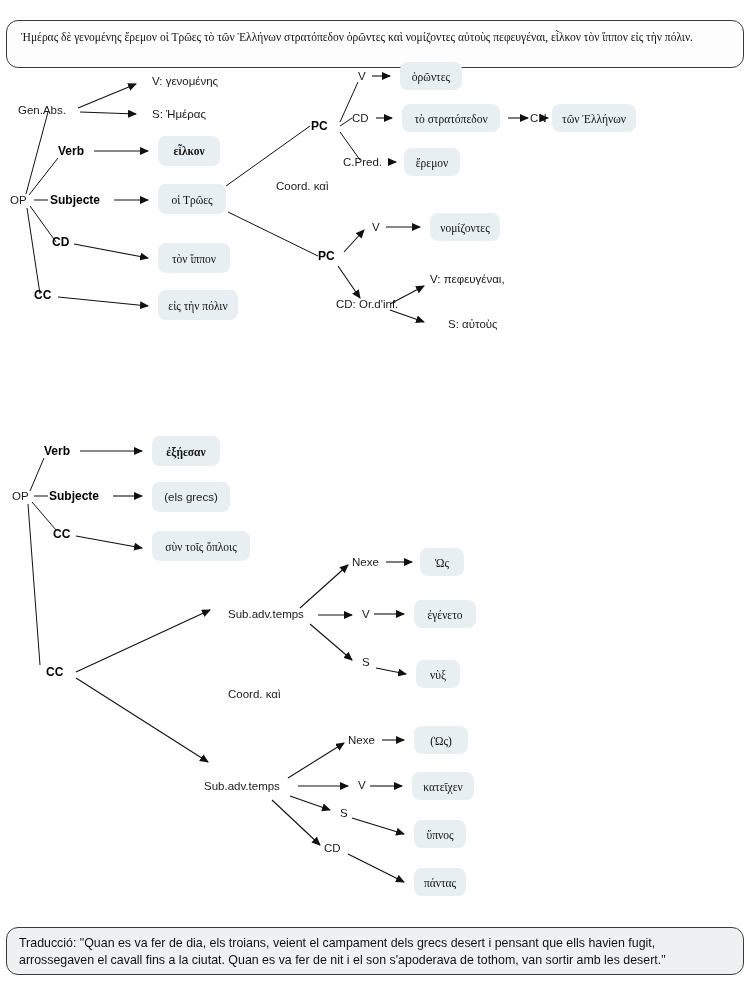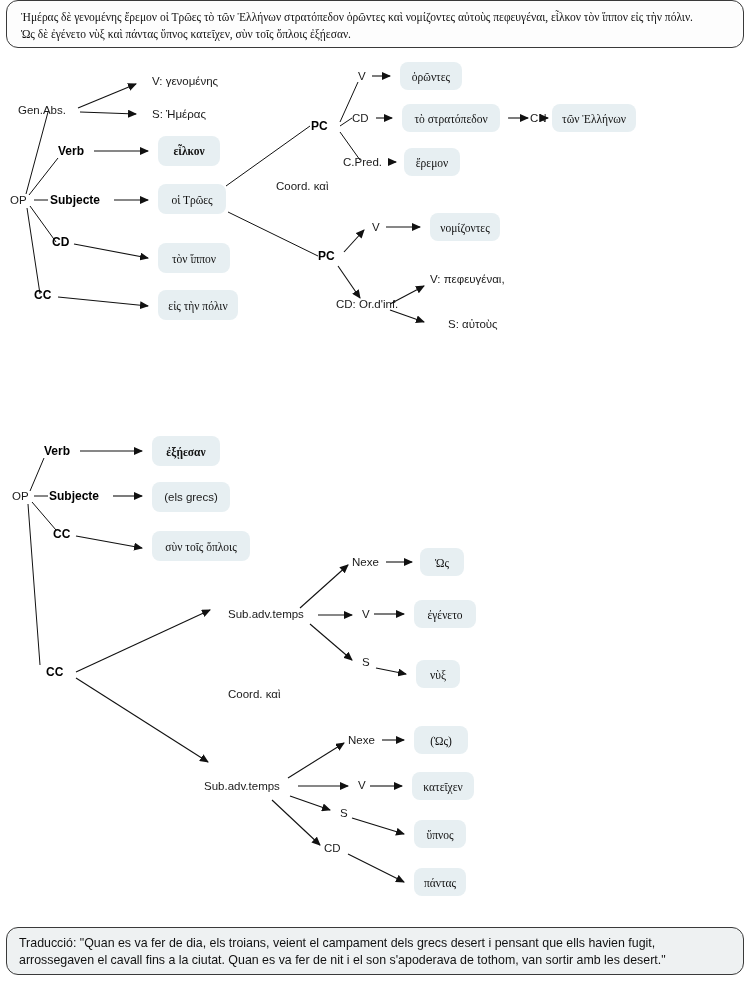--- a/index.html
+++ b/index.html
@@ -82,23 +82,22 @@
   }
   .edge-thin {
     stroke: #111111;
     stroke-width: 1;
     fill: none;
   }
 </style>
 </head>
 <body>
 
-<div class="greek-box" style="left:6px; top:0; width:738px; height:48px;">
+<div class="greek-box" style="left:6px; top:20px; width:738px; height:48px;">
   <div class="greek-line">Ἡμέρας δὲ γενομένης ἔρεμον οἱ Τρῶες τὸ τῶν Ἑλλήνων στρατόπεδον ὁρῶντες καὶ νομίζοντες αὐτοὺς πεφευγέναι, εἷλκον τὸν ἵππον εἰς τὴν πόλιν.</div>
-  <div class="greek-line">Ὡς δὲ ἐγένετο νὺξ καὶ πάντας ὕπνος κατεῖχεν, σὺν τοῖς ὅπλοις ἐξῄεσαν.</div>
 </div>
 
 <svg class="diagram" style="top:56px;" width="750" height="300" viewBox="0 0 750 300">
   <defs>
     <marker id="ah" markerWidth="9" markerHeight="8" refX="8" refY="4" orient="auto" markerUnits="userSpaceOnUse">
       <path d="M0,0 L9,4 L0,8 z" fill="#111111"></path>
     </marker>
   </defs>
 
   <text class="lbl" x="10" y="148" text-anchor="start">OP</text>

